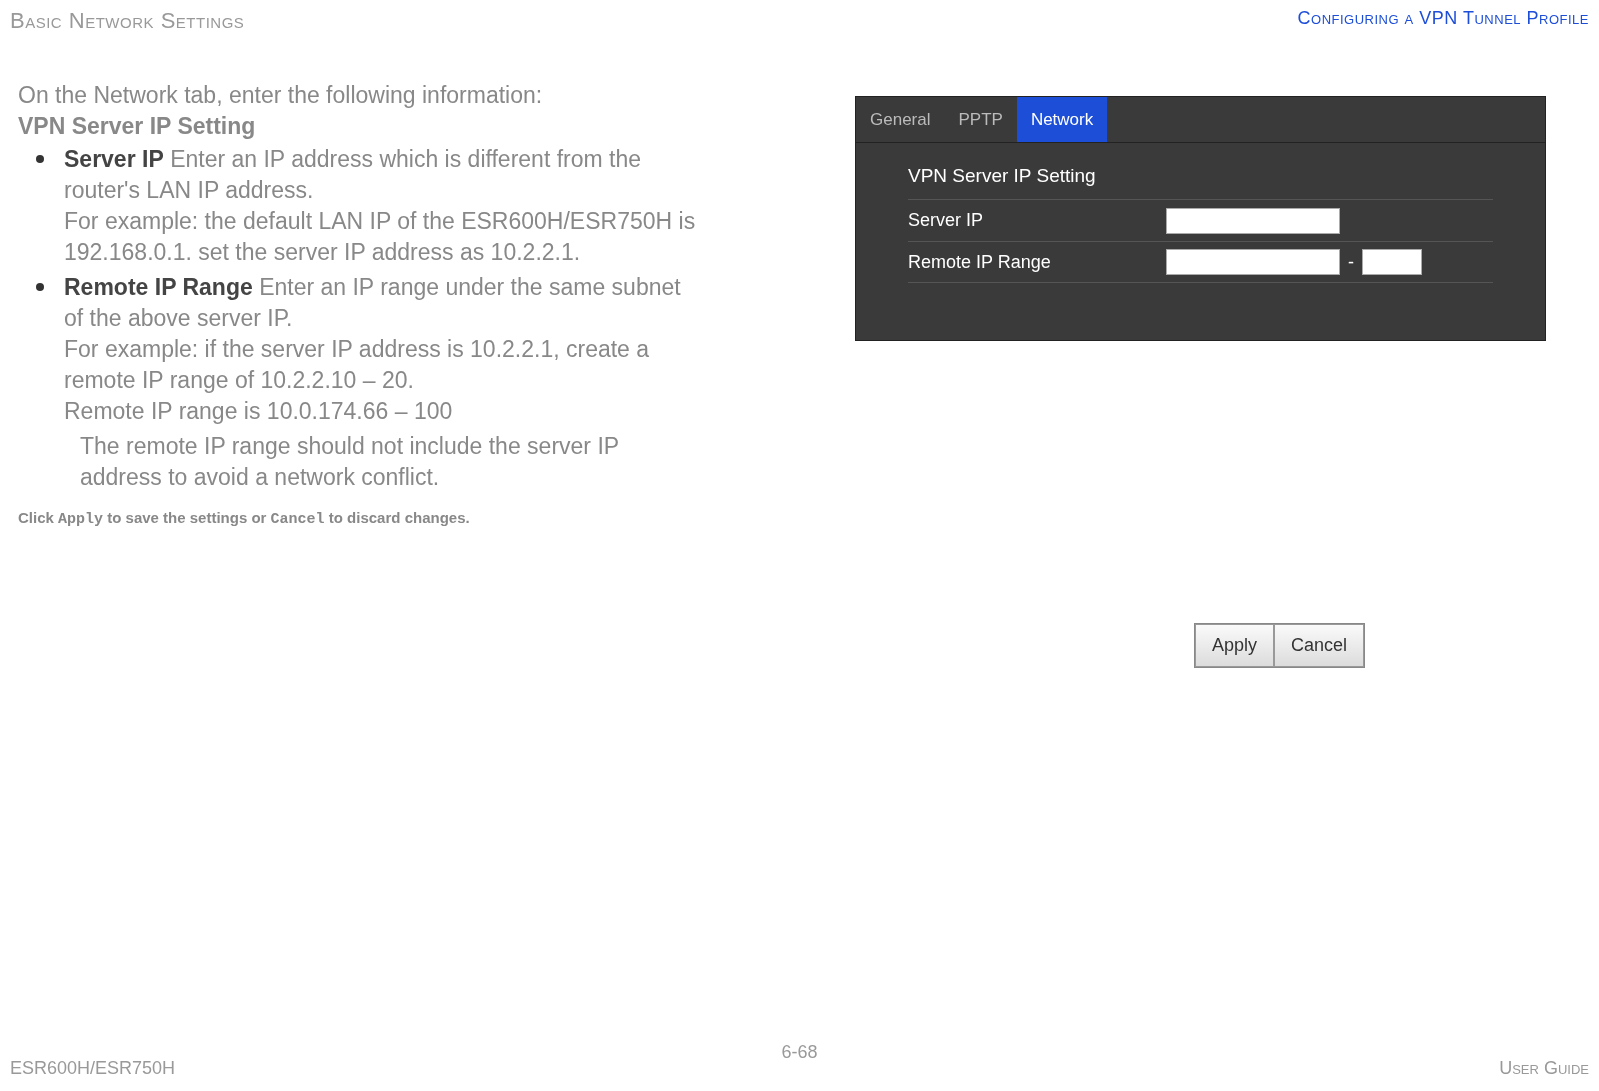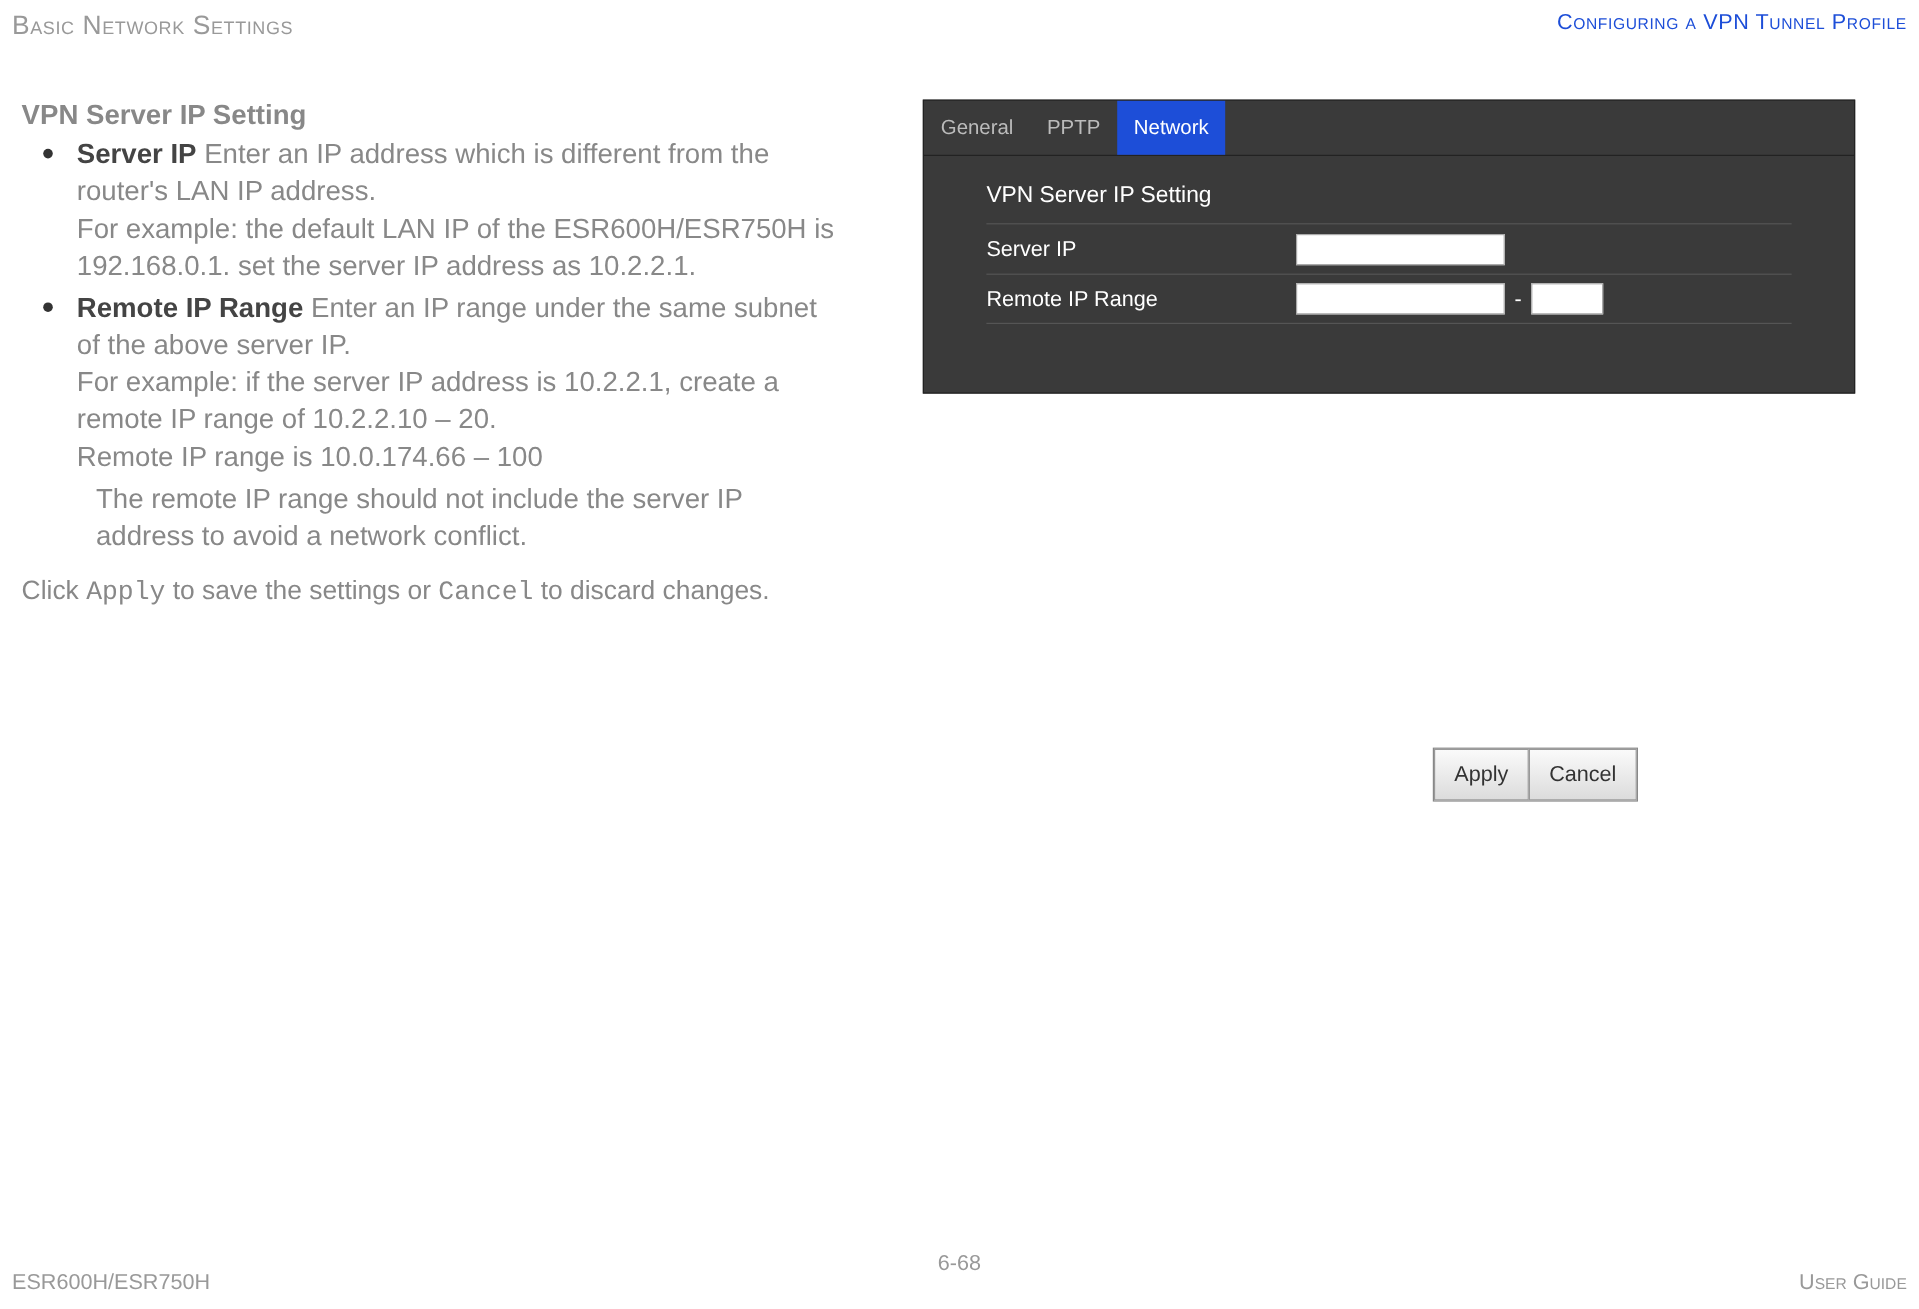--- a/index.html
+++ b/index.html
@@ -85,32 +85,33 @@
       margin-left: 4px;
     }
     .important-body {
       font-size: 23px;
       color: #888;
       margin-left: 62px;
       line-height: 1.35;
       margin-bottom: 14px;
     }
     .click-line {
-      font-size: 22px;
+      font-size: 15px;
       color: #888;
       line-height: 1.35;
+      font-weight: bold;
     }
     .code {
       font-family: "Courier New", monospace;
     }
     .screenshot-panel {
       position: absolute;
-      top: 83px;
+      top: 96px;
       right: 53px;
-      width: 777px;
+      width: 691px;
       height: 245px;
       background: #3a3a3a;
       border: 1px solid #222;
     }
     .tabs {
       display: flex;
       height: 46px;
       background: #3a3a3a;
       border-bottom: 1px solid #222;
     }
@@ -207,20 +208,21 @@
       color: #999;
     }
   </style>
 </head>
 <body>
 
 <div class="header-left">Basic Network Settings</div>
 <div class="header-right">Configuring a VPN Tunnel Profile</div>
 
 <div class="content-left">
+  <div class="intro">On the Network tab, enter the following information:</div>
   <div class="section-title">VPN Server IP Setting</div>
   <ul>
     <li>
       <span class="term">Server IP</span><span>  Enter an IP address which is different from the router's LAN IP address.</span><br>
       <span>For example: the default LAN IP of the ESR600H/ESR750H is 192.168.0.1. set the server IP address as 10.2.2.1.</span>
     </li>
     <li>
       <span class="term">Remote IP Range</span><span>  Enter an IP range under the same subnet of the above server IP.</span><br>
       <span>For example: if the server IP address is 10.2.2.1, create a remote IP range of 10.2.2.10 – 20.</span><br>
       <span>Remote IP range is 10.0.174.66 – 100</span>

